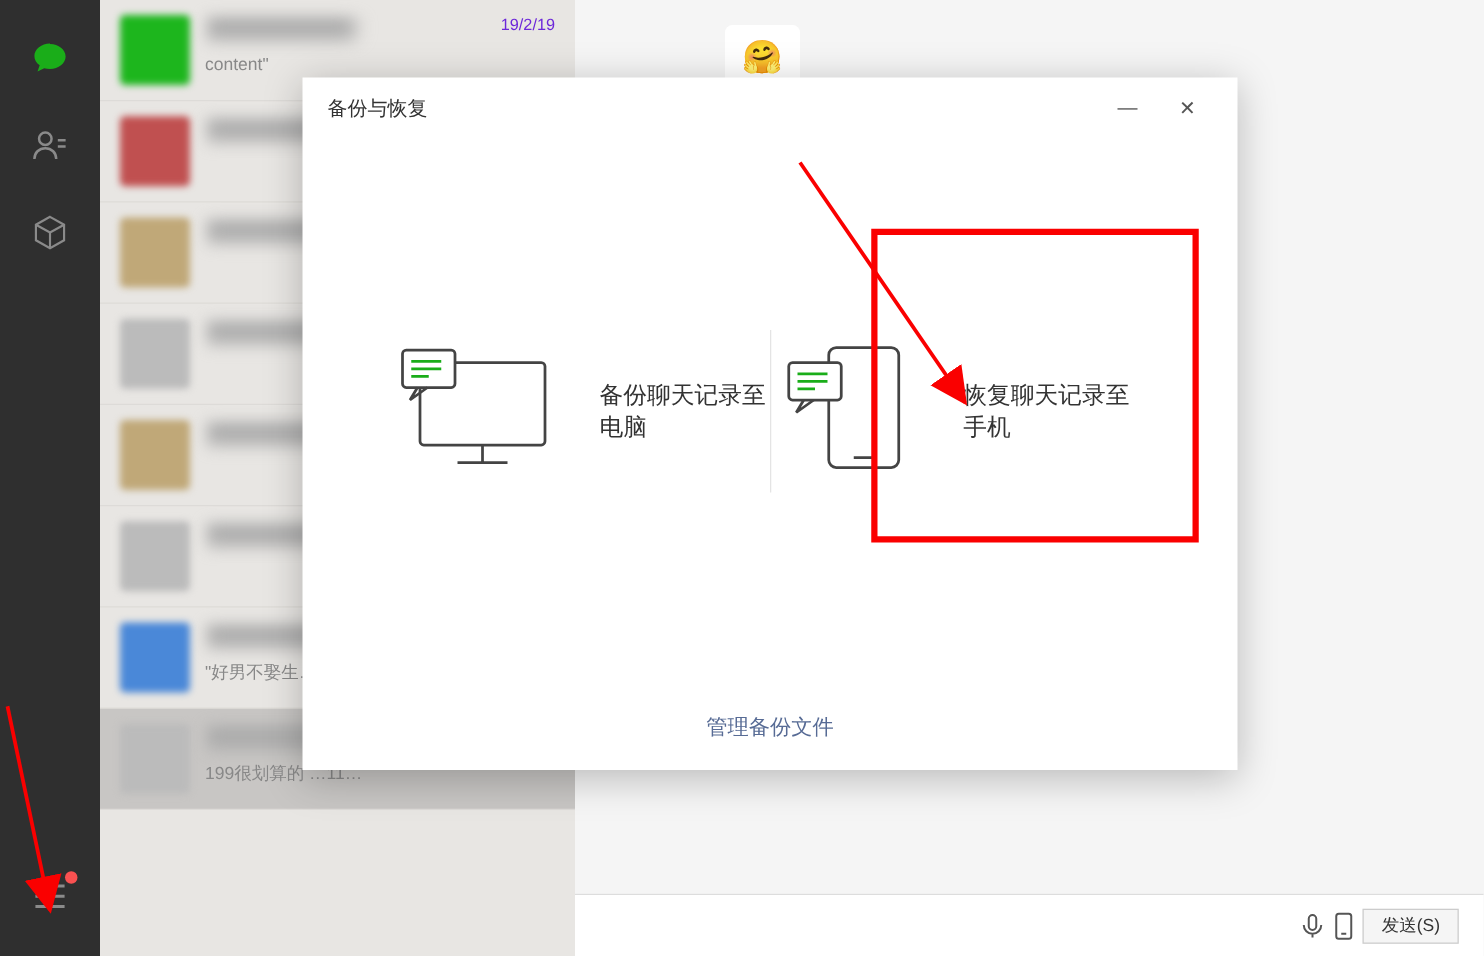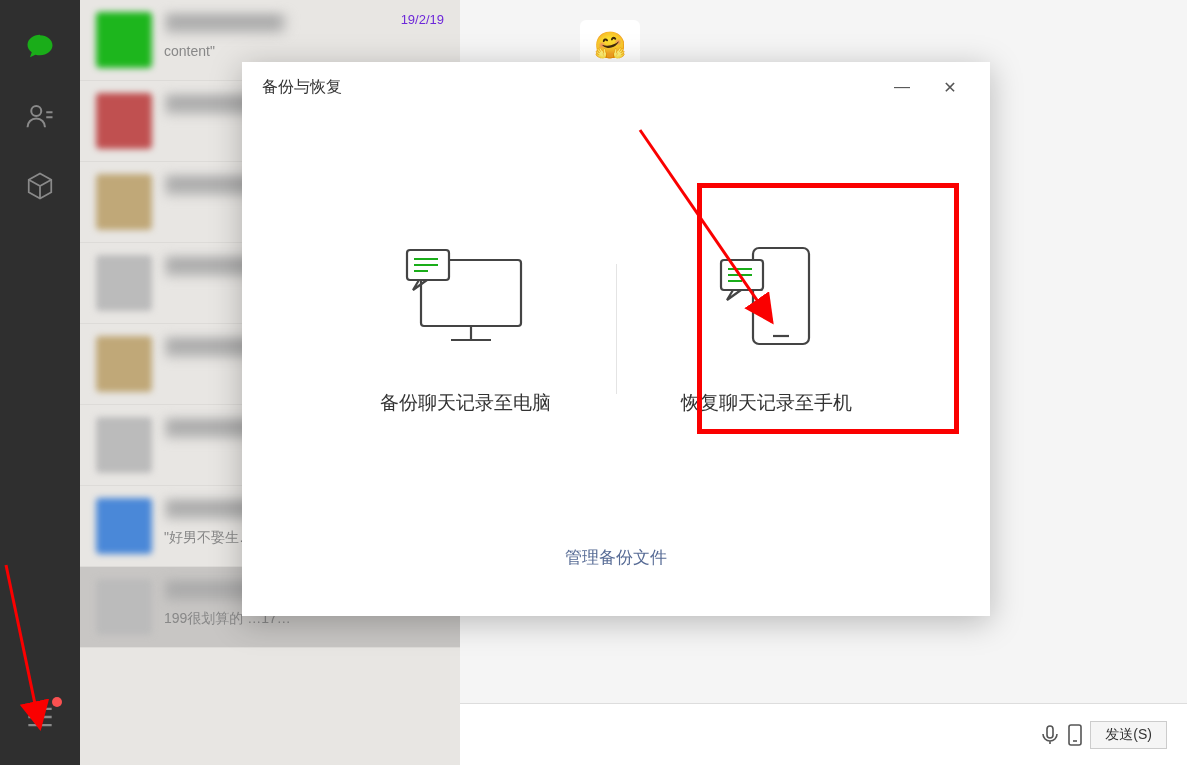--- a/index.html
+++ b/index.html
@@ -40,21 +40,21 @@
     .chat-main {
       position: absolute; left: 460px; top: 0; right: 0; height: 765px;
       background: #f5f5f5; display: flex; flex-direction: column;
     }
     .msg-area { flex: 1; padding: 20px 40px; }
     .msg-bubble {
       background: #fff; padding: 10px 14px; border-radius: 6px; display: inline-block;
       margin-left: 80px; font-size: 26px;
     }
     .input-bar {
-      height: 62px; border-top: 1px solid #ddd; display: flex; align-items: center;
+      height: 50px; border-top: 1px solid #ddd; display: flex; align-items: center;
       justify-content: flex-end; padding: 0 20px; gap: 2px; background: #fff;
     }
     .input-icon { width: 24px; height: 24px; cursor: pointer; color: #555; }
     .send-btn {
       border: 1px solid #ccc; background: #f5f5f5; padding: 4px 14px;
       font-size: 14px; color: #333; cursor: pointer;
     }
 
     
     .modal {
@@ -63,26 +63,26 @@
       display: flex; flex-direction: column;
     }
     .modal-header {
       height: 50px; display: flex; align-items: center; padding: 0 20px;
       font-size: 16px; color: #333;
     }
     .modal-header .right { margin-left: auto; display: flex; gap: 8px; }
     .win-btn { width: 40px; height: 28px; display: flex; align-items: center; justify-content: center; font-size: 16px; color: #555; cursor: pointer; }
     .modal-body { flex: 1; display: flex; align-items: center; justify-content: center; gap: 0; position: relative; }
     .option {
-      width: 300px; height: 280px; display: flex; flex-direction: column;
+      width: 300px; height: 280px; display: flex; flex-direction: row;
       align-items: center; justify-content: center; gap: 34px; cursor: pointer;
     }
     .option-label { font-size: 19px; color: #333; }
     .divider { width: 1px; height: 130px; background: #e4e4e4; }
-    .modal-footer { height: 70px; display: flex; justify-content: center; }
+    .modal-footer { height: 70px; display: flex; align-items: center; justify-content: center; }
     .link { color: #576b95; font-size: 17px; cursor: pointer; }
 
     .red-box {
       position: absolute; border: 5px solid #fa0000; pointer-events: none; z-index: 60;
     }
     .red-arrow { position: absolute; z-index: 61; pointer-events: none; }
 
     .blur-block { width: 120px; height: 20px; background: #aaa; filter: blur(5px); display: inline-block; }
   </style>
 </head>
@@ -164,21 +164,21 @@
     <div class="avatar blue"></div>
     <div class="chat-body">
       <div class="chat-title"><span class="blur-block"></span></div>
       <div class="chat-preview">"好男不娶生…</div>
     </div>
   </div>
   <div class="chat-item selected">
     <div class="avatar"></div>
     <div class="chat-body">
       <div class="chat-title"><span class="blur-block"></span></div>
-      <div class="chat-preview">199很划算的  …17…</div>
+      <div class="chat-preview">199很划算的  …11…</div>
     </div>
     <div class="chat-time">昨天</div>
   </div>
 </div>
 
 <div class="chat-main">
   <div class="msg-area">
     <div class="msg-bubble">🤗</div>
   </div>
   <div class="input-bar">

